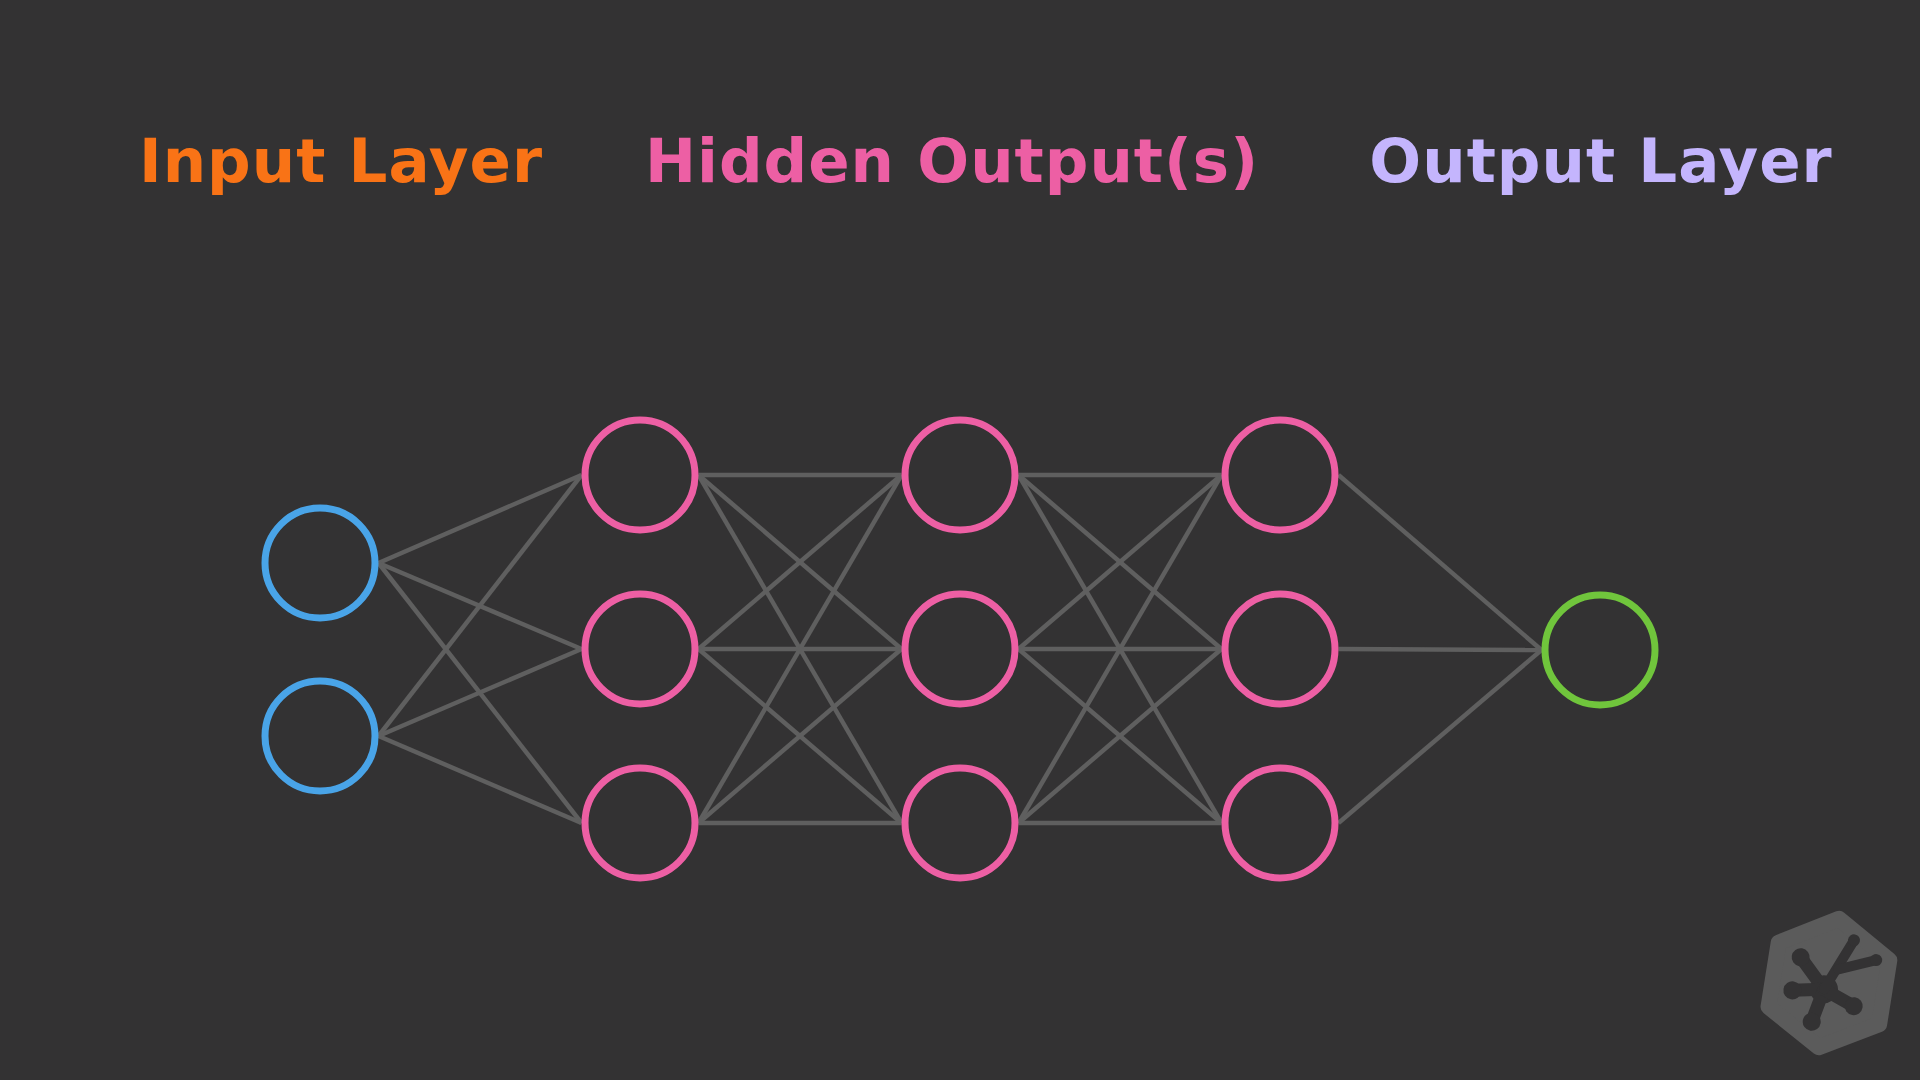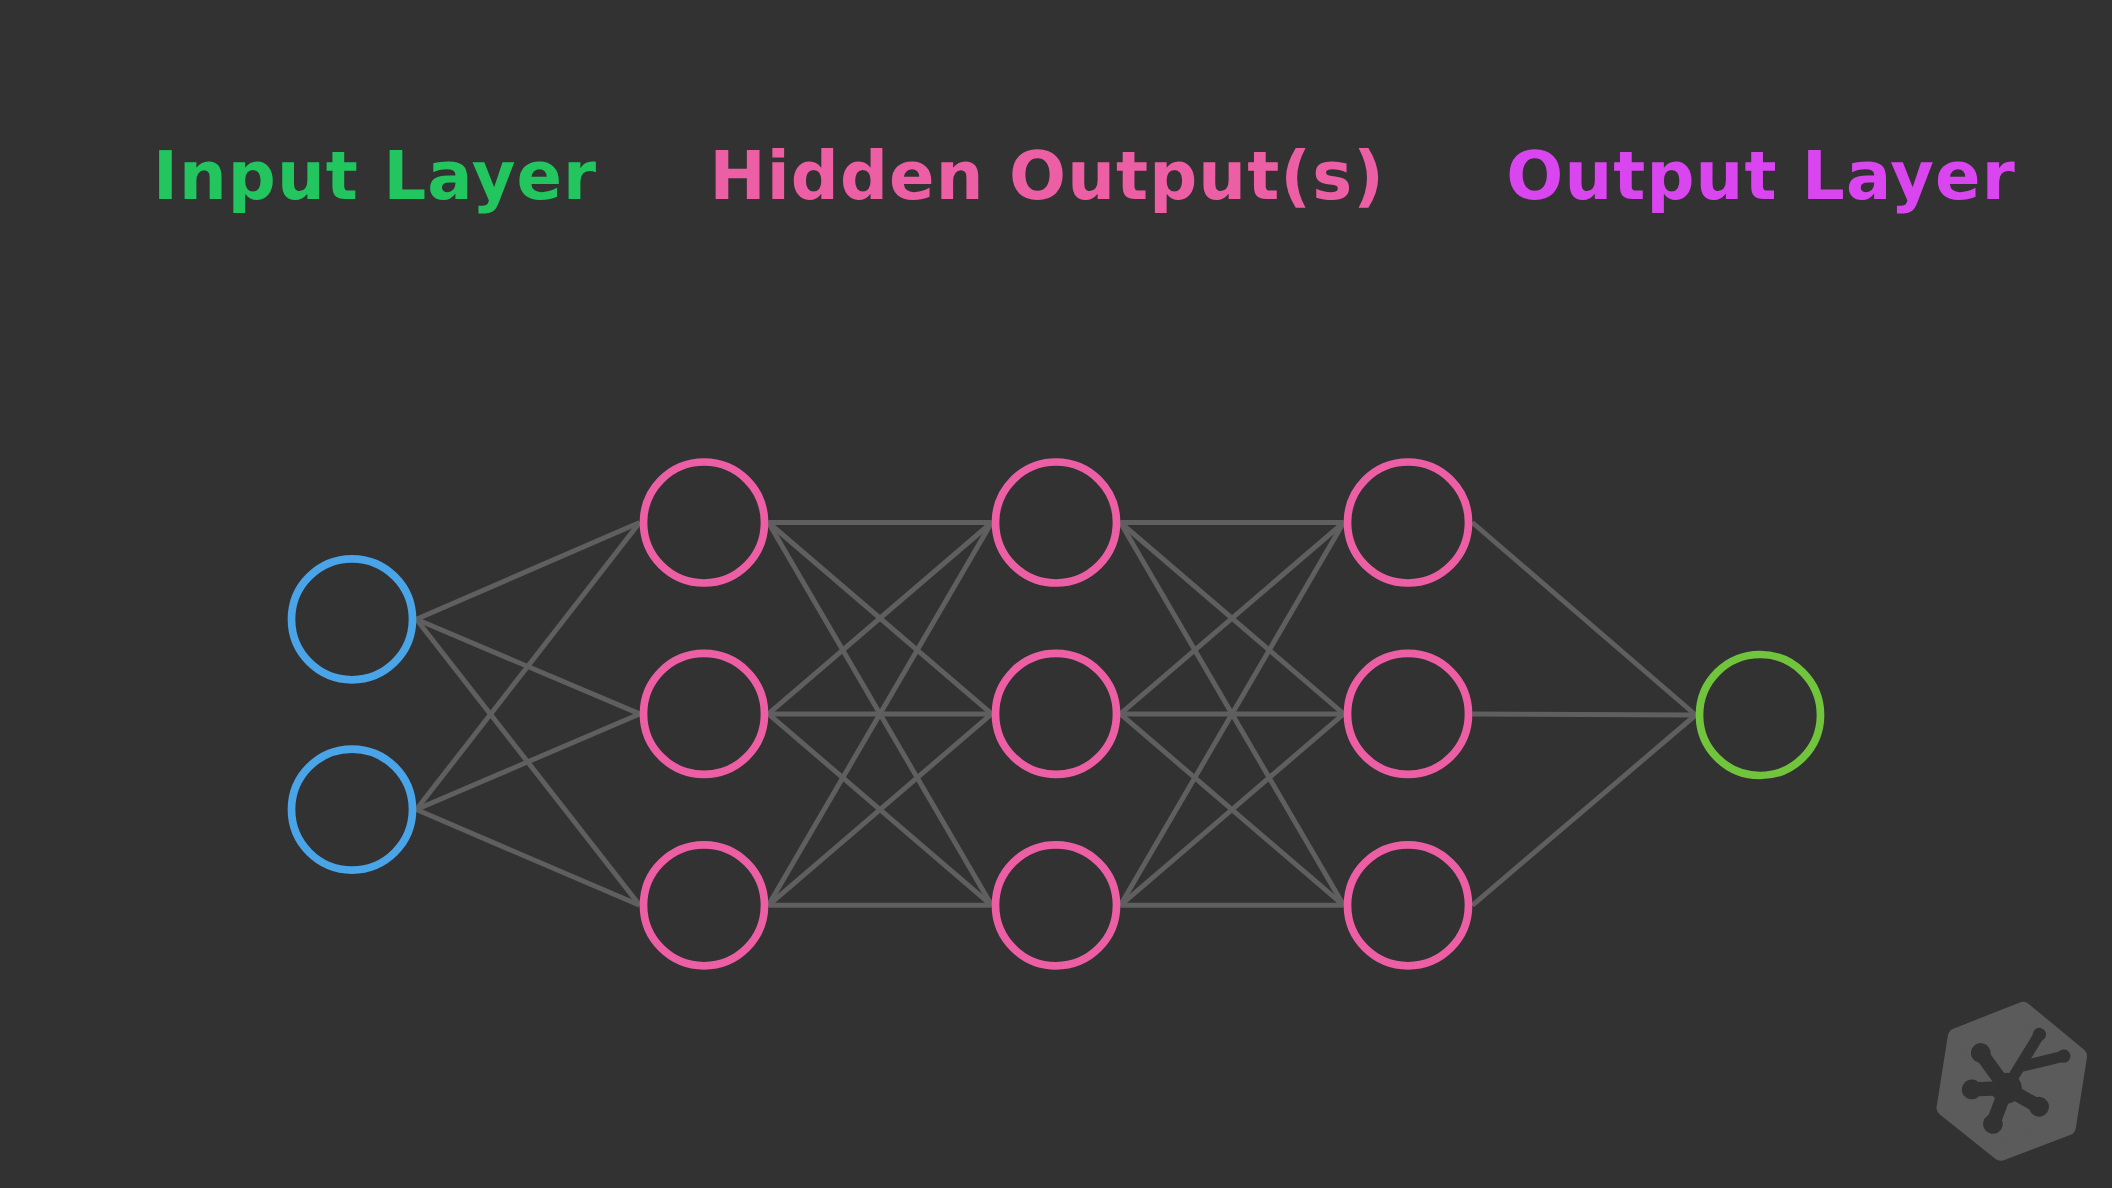--- a/index.html
+++ b/index.html
@@ -29,25 +29,25 @@
   #network-svg {
     position: absolute;
     left: 0; top: 0;
   }
 </style>
 </head>
 <body>
 
 <div id="stage" style="background: rgb(51, 50, 51);">
 
-  <div id="label-input" class="layer-label" style="color: #22c55e;">Input Layer</div>
+  <div id="label-input" class="layer-label" style="color: #f97316;">Input Layer</div>
 
   <div id="label-hidden" class="layer-label" style="color: rgb(237, 95, 164);">Hidden Output(s)</div>
 
-  <div id="label-output" class="layer-label" style="color: #d946ef;">Output Layer</div>
+  <div id="label-output" class="layer-label" style="color: #c4b5fd;">Output Layer</div>
 
   <svg id="network-svg" width="1920" height="1080" viewBox="0 0 1920 1080">
 
     <g id="edges-group">
         <line x1="378.5" y1="563" x2="581.5" y2="475" stroke="#5f5f5f" stroke-width="4.5"></line>
         <line x1="378.5" y1="563" x2="581.5" y2="649" stroke="#5f5f5f" stroke-width="4.5"></line>
         <line x1="378.5" y1="563" x2="581.5" y2="823" stroke="#5f5f5f" stroke-width="4.5"></line>
         <line x1="378.5" y1="736" x2="581.5" y2="475" stroke="#5f5f5f" stroke-width="4.5"></line>
         <line x1="378.5" y1="736" x2="581.5" y2="649" stroke="#5f5f5f" stroke-width="4.5"></line>
         <line x1="378.5" y1="736" x2="581.5" y2="823" stroke="#5f5f5f" stroke-width="4.5"></line>

